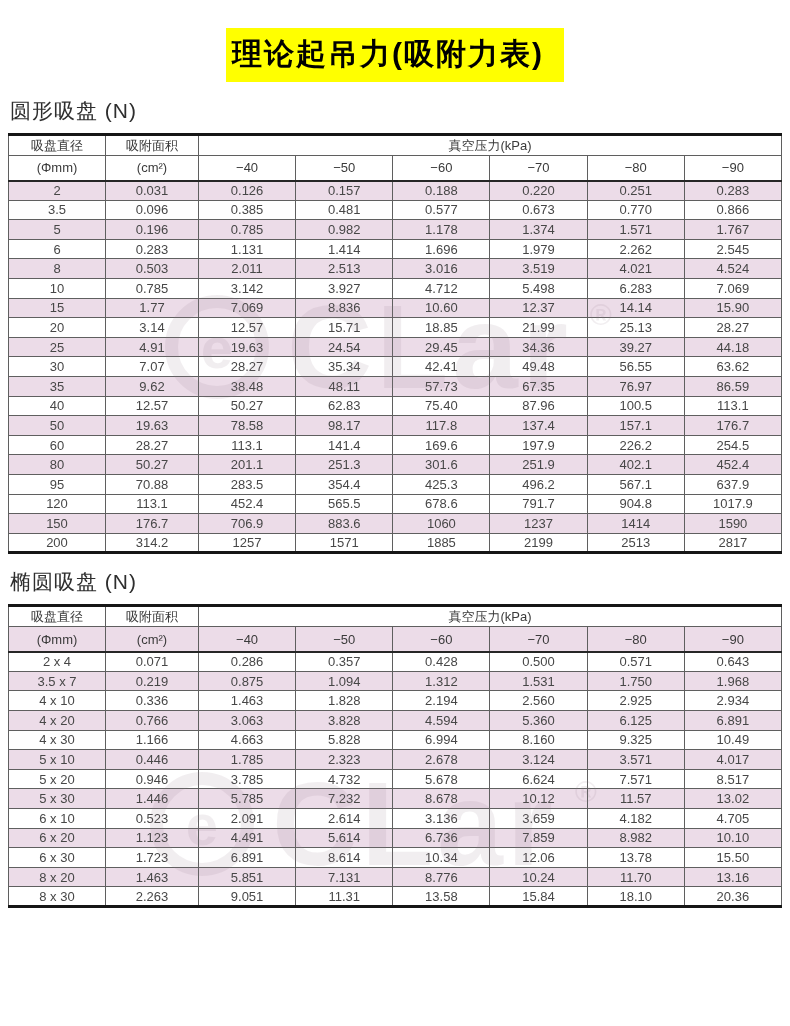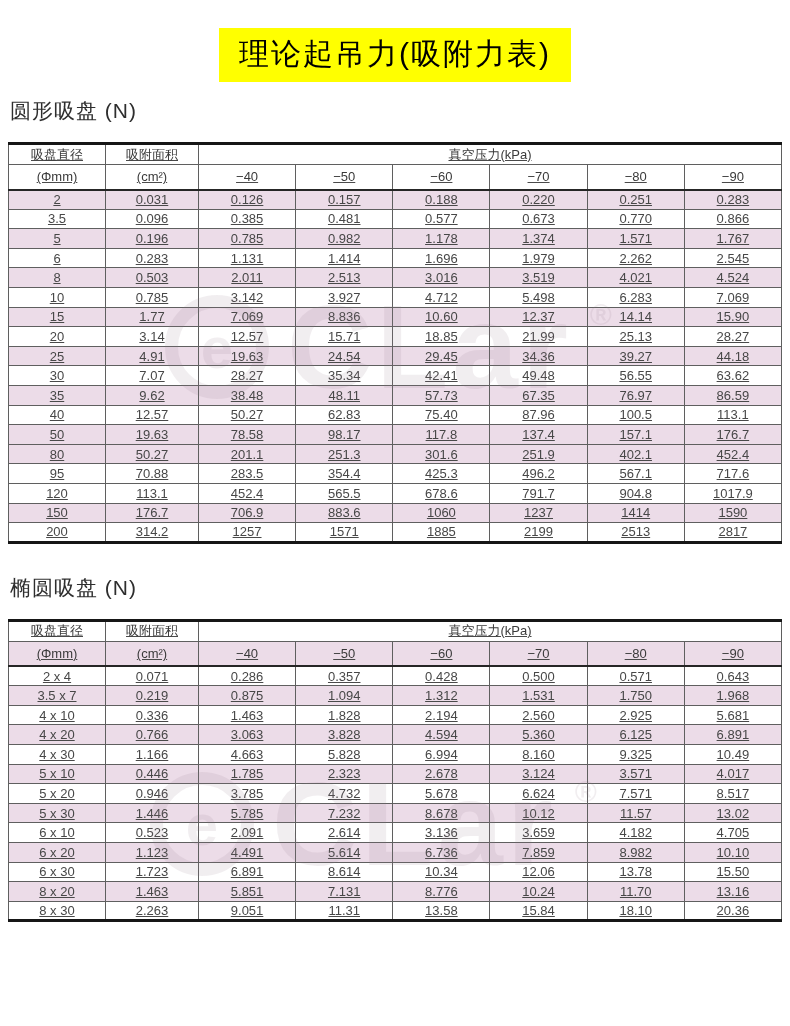--- a/index.html
+++ b/index.html
@@ -17,45 +17,44 @@
     overflow: hidden;
   }
 
   
   .title-wrap { text-align: center; padding-top: 28px; }
   .main-title {
     display: inline-block;
     background: #ffff00;
     color: #000000;
     font-size: 30px;
-    font-weight: normal;
+    font-weight: bold;
     letter-spacing: 2px;
-    padding: 6px 20px 7px 20px;
+    padding: 6px 20px 7px 6px;
   }
 
   
   .section-heading {
     font-size: 21px;
     font-weight: normal;
     color: #2e2e2e;
     margin: 15px 0 6px 10px;
     letter-spacing: 1px;
   }
-  .section-heading.second { margin-top: 30px; }
+  .section-heading.second { margin-top: 14px; }
 
   
   table.spec {
     border-collapse: collapse;
     table-layout: fixed;
     width: 774px;
-    margin: 17px auto;
+    margin: 8px auto;
     border-top: 3px solid #161616;
     border-bottom: 3px solid #161616;
     position: relative;
-    text-decoration: underline;
   }
   table.spec col.c1 { width: 97px; }
   table.spec col.c2 { width: 93px; }
   table.spec th, table.spec td {
     border: 1px solid #5f5f5f;
     text-align: center;
     vertical-align: middle;
     font-size: 13px;
     font-weight: normal;
     padding: 0;
@@ -273,39 +272,49 @@
           <tr class="pink">
             <td>50</td>
             <td>19.63</td>
             <td>78.58</td>
             <td>98.17</td>
             <td>117.8</td>
             <td>137.4</td>
             <td>157.1</td>
             <td>176.7</td>
           </tr>
+          <tr>
+            <td>60</td>
+            <td>28.27</td>
+            <td>113.1</td>
+            <td>141.4</td>
+            <td>169.6</td>
+            <td>197.9</td>
+            <td>226.2</td>
+            <td>254.5</td>
+          </tr>
           <tr class="pink">
             <td>80</td>
             <td>50.27</td>
             <td>201.1</td>
             <td>251.3</td>
             <td>301.6</td>
             <td>251.9</td>
             <td>402.1</td>
             <td>452.4</td>
           </tr>
           <tr>
             <td>95</td>
             <td>70.88</td>
             <td>283.5</td>
             <td>354.4</td>
             <td>425.3</td>
             <td>496.2</td>
             <td>567.1</td>
-            <td>717.6</td>
+            <td>637.9</td>
           </tr>
           <tr>
             <td>120</td>
             <td>113.1</td>
             <td>452.4</td>
             <td>565.5</td>
             <td>678.6</td>
             <td>791.7</td>
             <td>904.8</td>
             <td>1017.9</td>
@@ -386,21 +395,21 @@
             <td>1.968</td>
           </tr>
           <tr>
             <td>4 x 10</td>
             <td>0.336</td>
             <td>1.463</td>
             <td>1.828</td>
             <td>2.194</td>
             <td>2.560</td>
             <td>2.925</td>
-            <td>5.681</td>
+            <td>2.934</td>
           </tr>
           <tr class="pink">
             <td>4 x 20</td>
             <td>0.766</td>
             <td>3.063</td>
             <td>3.828</td>
             <td>4.594</td>
             <td>5.360</td>
             <td>6.125</td>
             <td>6.891</td>

